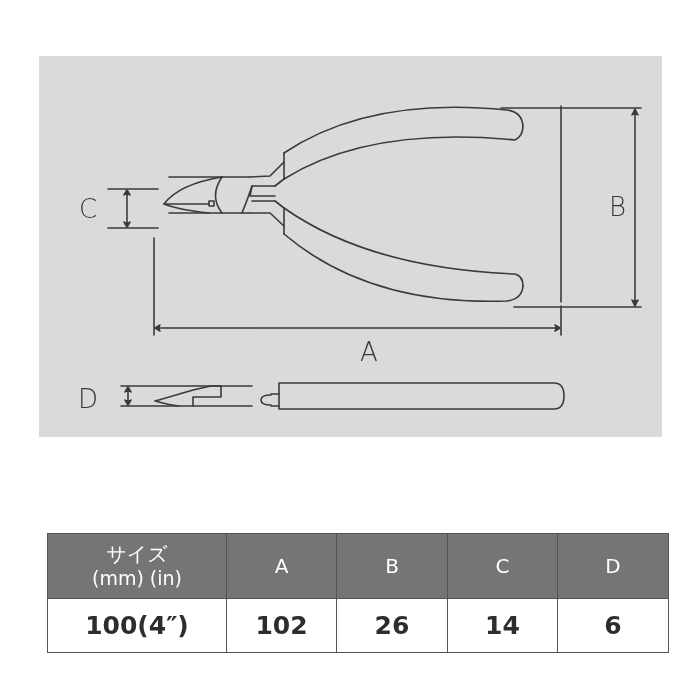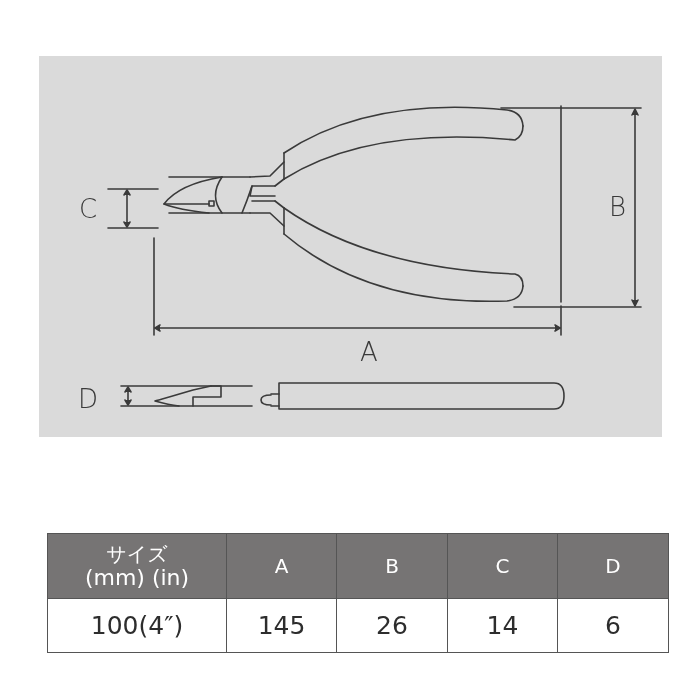--- a/index.html
+++ b/index.html
@@ -9,23 +9,23 @@
            background: #dadada; }
   .panel svg { position: absolute; left: 0; top: 0; }
   .dim-label { position: absolute; font-size: 26px; color: #3a3a3a; font-weight: 300;
                line-height: 1; }
   table.spec { position: absolute; left: 40px; top: 533px; width: 621px;
                border-collapse: collapse; table-layout: fixed; margin-left: 7px; }
   table.spec th, table.spec td { border: 1.5px solid #555555; text-align: center; }
   table.spec th { background: #767474; color: #ffffff; font-weight: 400; height: 64px;
                   font-size: 20px; padding: 0; }
   table.spec th .line1 { display: block; font-size: 20px; line-height: 24px; }
-  table.spec th .line2 { display: block; font-size: 22px; line-height: 24px; }
+  table.spec th .line2 { display: block; font-size: 19px; line-height: 24px; }
   table.spec td { background: #ffffff; color: #2d2d2d; height: 53px; font-size: 25px;
-                  font-weight: 400; padding: 0; }
+                  font-weight: 700; padding: 0; }
 </style>
 </head>
 <body>
 
 <div class="panel">
   <svg width="623" height="381" viewBox="0 0 623 381" fill="none" stroke="#3a3a3a" stroke-width="1.6" stroke-linecap="round" stroke-linejoin="round">
 
     <g>
 
       <path d="M 245 97 Q 330 40 468 54 Q 483 56 484 70"></path>
@@ -125,19 +125,19 @@
       </th>
       <th>A</th>
       <th>B</th>
       <th>C</th>
       <th>D</th>
     </tr>
   </thead>
   <tbody>
     <tr>
       <td>100(4″)</td>
-      <td>145</td>
+      <td>102</td>
       <td>26</td>
       <td>14</td>
       <td>6</td>
     </tr>
   </tbody>
 </table>
 
 </body></html>

